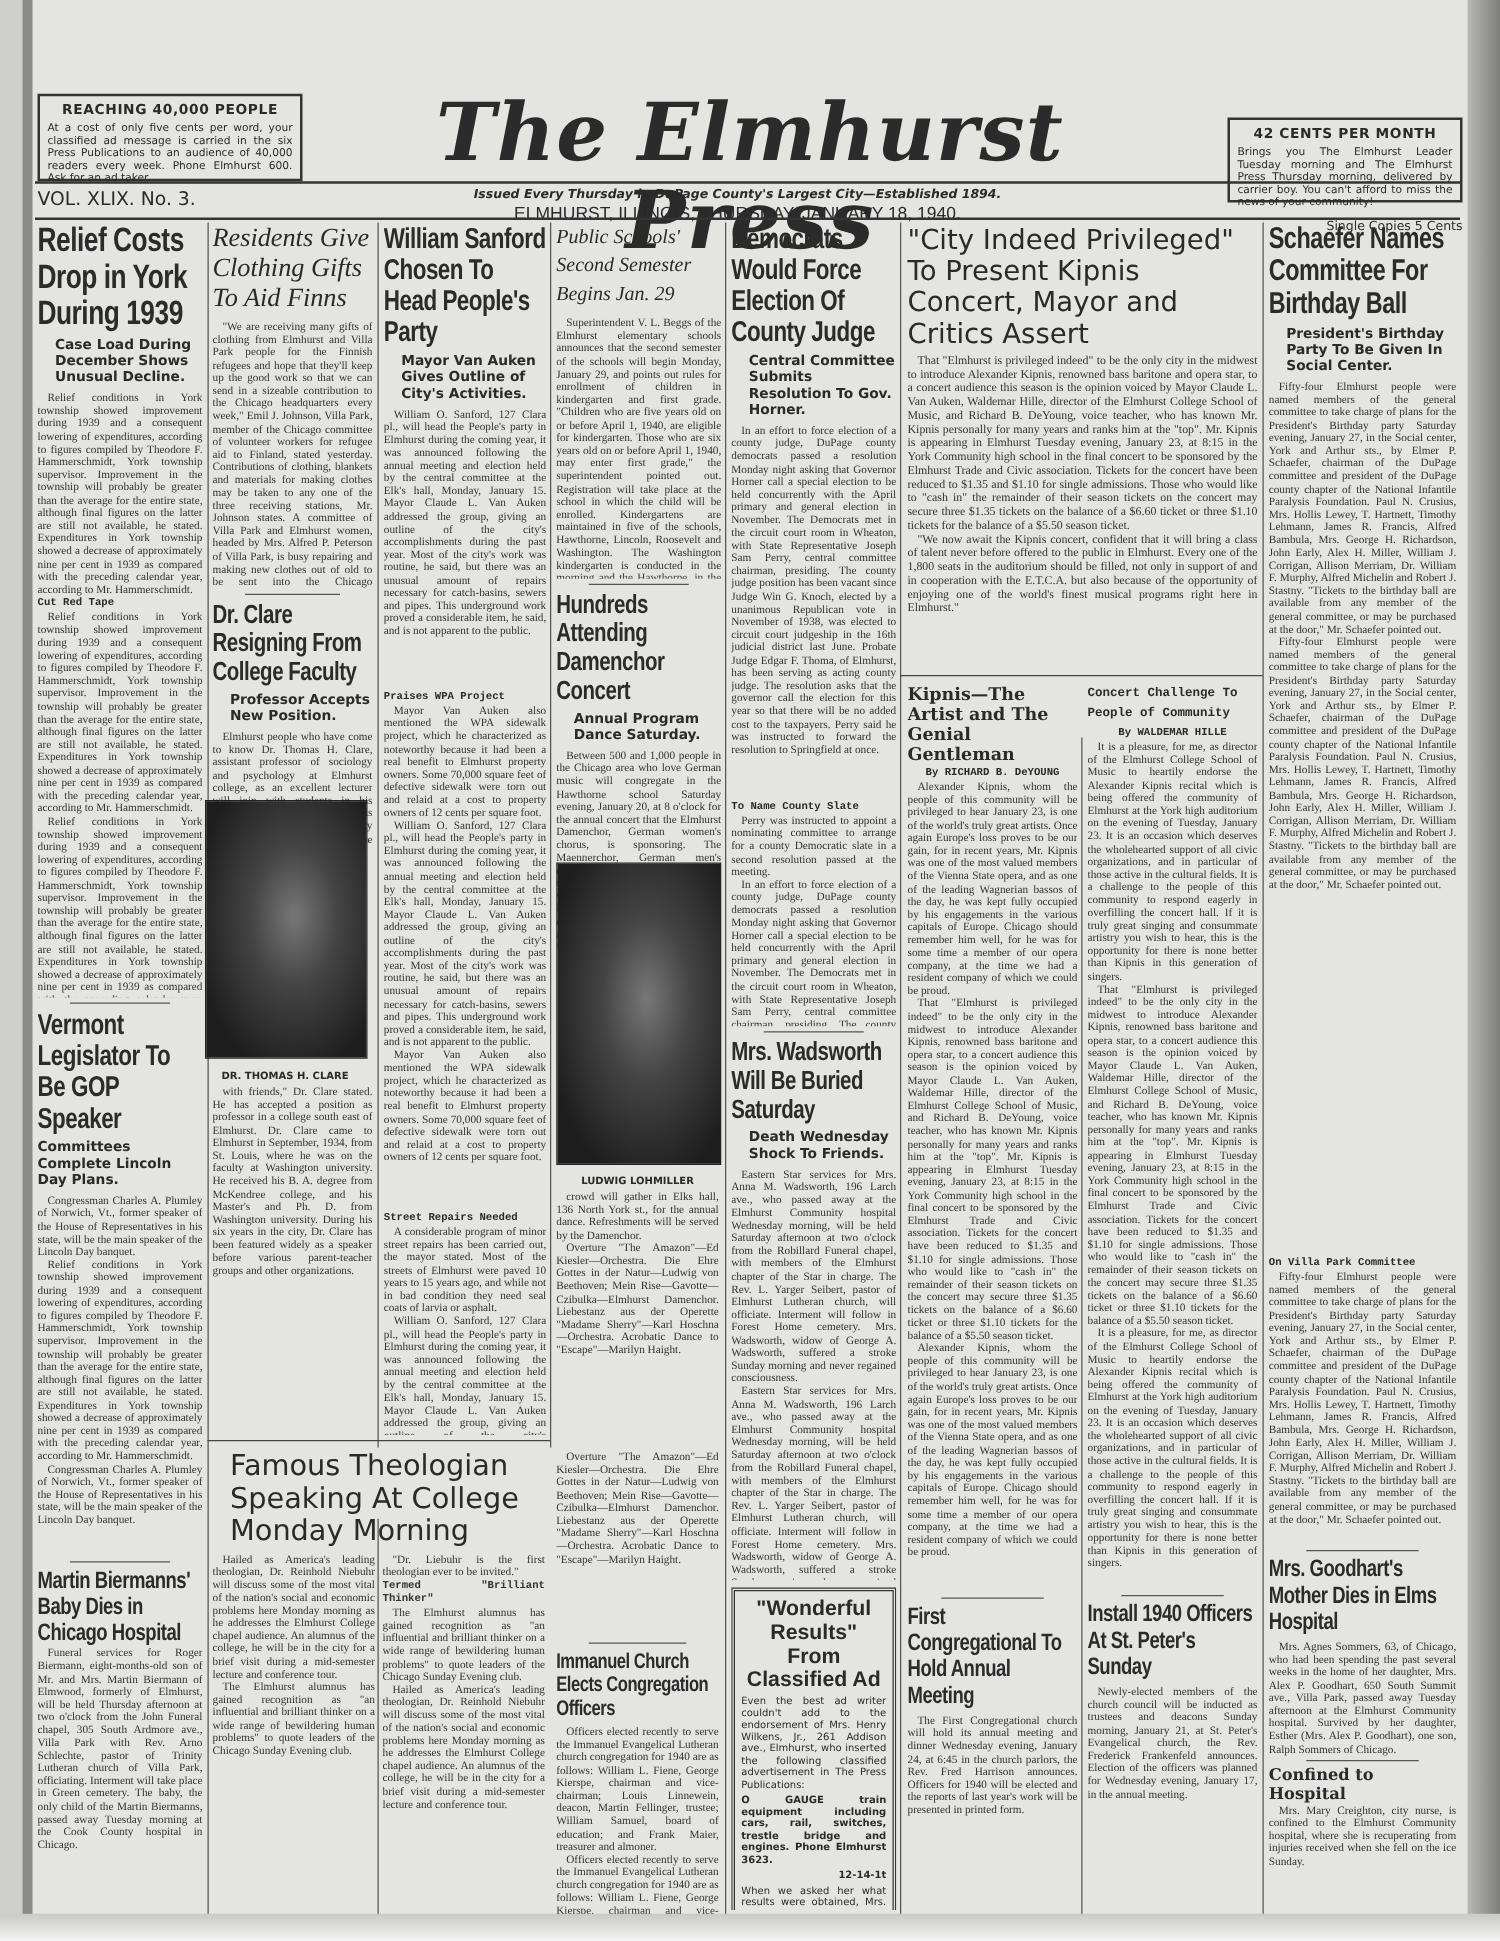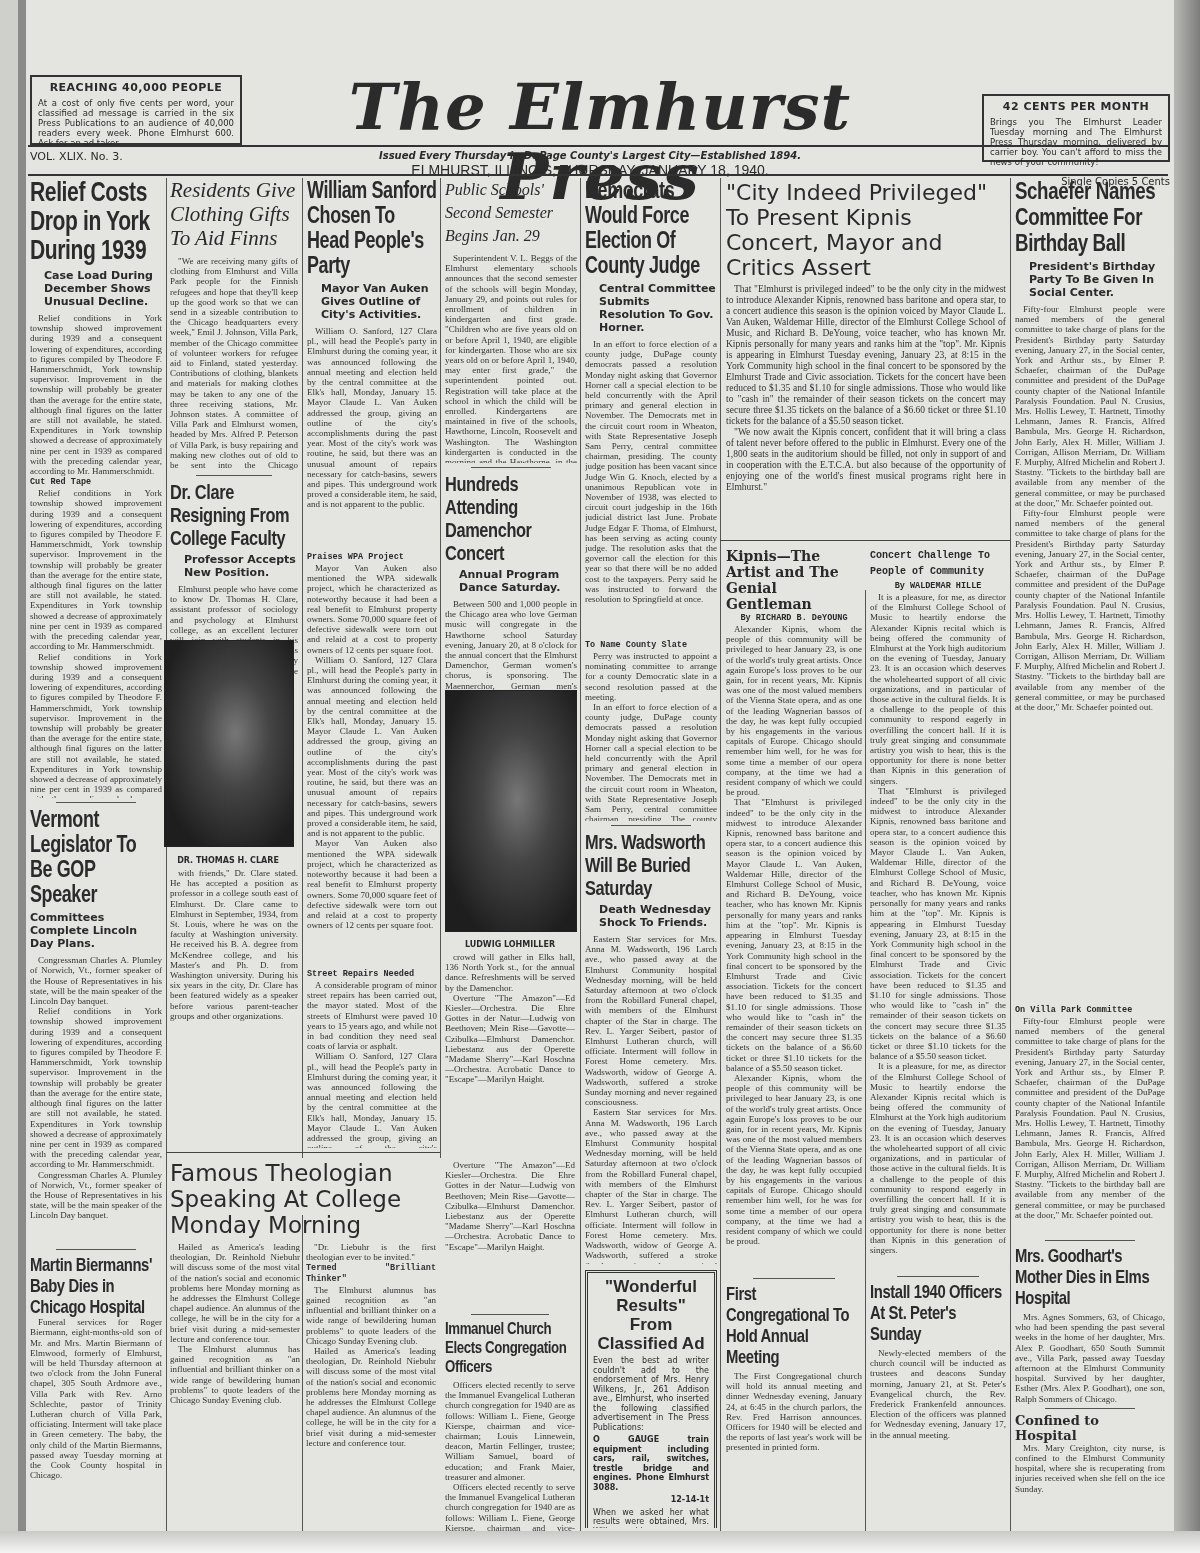--- a/index.html
+++ b/index.html
@@ -10,21 +10,21 @@
   .rightshade{position:absolute;right:0;top:0;width:26px;height:1553px;background:linear-gradient(90deg,#b8b8b5,#7d7d7b);}
   .bottomshade{position:absolute;left:0;bottom:0;width:1200px;height:22px;background:linear-gradient(180deg,#c9c9c6,#f5f5f5);}
   .box{position:absolute;border:2px solid #333;padding:4px 6px;font-family:"DejaVu Sans",sans-serif;}
   .box h4{margin:0 0 4px 0;text-align:center;font-size:11px;letter-spacing:.5px;}
   .box p{margin:0;font-size:8.5px;line-height:10px;text-align:justify;}
   .masthead{position:absolute;left:300px;top:72px;width:600px;text-align:center;font-family:"DejaVu Serif",serif;font-weight:bold;font-size:64px;line-height:70px;color:#2b2b2b;letter-spacing:1px;font-style:italic;}
   .tagline{position:absolute;left:290px;top:150px;width:600px;text-align:center;font-family:"DejaVu Sans",sans-serif;font-weight:bold;font-size:10px;font-style:italic;}
   .rule{position:absolute;height:0;border-top:2px solid #333;}
   .rulethin{position:absolute;height:0;border-top:1px solid #444;}
   .dateline{position:absolute;left:380px;top:162px;width:420px;text-align:center;font-family:Liberation Sans, sans-serif;font-size:14px;}
-  .vol{position:absolute;left:30px;top:150px;font-family:"DejaVu Sans",sans-serif;font-size:11px;}
+  .vol{position:absolute;left:30px;top:150px;font-family:"DejaVu Sans",sans-serif;font-size:15px;}
   .price{position:absolute;right:30px;top:176px;font-family:"DejaVu Sans",sans-serif;font-size:10px;}
   .col{position:absolute;top:178px;overflow:hidden;}
   .vsep{position:absolute;top:178px;width:0;border-left:1px solid #555;height:1355px;}
   .hl{font-family:"Liberation Sans",sans-serif;font-weight:bold;color:#2b2b2b;transform-origin:left top;letter-spacing:-0.5px;}
   .hl-cond{font-family:"Liberation Sans",sans-serif;font-weight:bold;font-size:22px;line-height:24px;transform:scaleX(.78);transform-origin:left top;width:128%;}
   .hl-ital{font-family:"Liberation Serif",serif;font-style:italic;font-size:21px;line-height:24px;}
   .hl-wide{font-family:"DejaVu Sans",sans-serif;font-size:23px;line-height:26px;}
   .deck{font-family:"DejaVu Sans",sans-serif;font-weight:bold;font-size:11px;line-height:13px;margin:4px 0 5px 14px;}
   .body{font-family:"Liberation Serif",serif;font-size:9px;line-height:10.2px;text-align:justify;color:#333;}
   .body p{margin:0;text-indent:8px;}
@@ -164,21 +164,21 @@
   </div>
   <div class="photo" style="position:absolute;left:445px;top:690px;width:130px;height:240px;"></div>
   <div class="caption" style="position:absolute;left:445px;top:936px;width:130px;">LUDWIG LOHMILLER</div>
   <div class="body" style="position:absolute;left:445px;top:952px;width:130px;height:200px;overflow:hidden;">
       <p>crowd will gather in Elks hall, 136 North York st., for the annual dance. Refreshments will be served by the Damenchor.</p>
       <p>Overture "The Amazon"—Ed Kiesler—Orchestra. Die Ehre Gottes in der Natur—Ludwig von Beethoven; Mein Rise—Gavotte—Czibulka—Elmhurst Damenchor. Liebestanz aus der Operette "Madame Sherry"—Karl Hoschna—Orchestra. Acrobatic Dance to "Escape"—Marilyn Haight.</p>
     </div>
 
   <div class="rulethin" style="left:166px;top:1152px;width:274px;"></div>
   <div style="position:absolute;left:170px;top:1160px;width:268px;">
-    <div class="hl-wide" style="font-weight:normal;">Famous Theologian Speaking At College Monday Morning</div>
+    <div class="hl-wide" style="font-weight:normal;margin-left:14px;">Famous Theologian Speaking At College Monday Morning</div>
     <div style="display:flex;gap:6px;margin-top:4px;">
       <div class="body" style="width:130px;height:320px;overflow:hidden;">
           <p>Hailed as America's leading theologian, Dr. Reinhold Niebuhr will discuss some of the most vital of the nation's social and economic problems here Monday morning as he addresses the Elmhurst College chapel audience. An alumnus of the college, he will be in the city for a brief visit during a mid-semester lecture and conference tour.</p>
           <p>The Elmhurst alumnus has gained recognition as "an influential and brilliant thinker on a wide range of bewildering human problems" to quote leaders of the Chicago Sunday Evening club.</p>
         </div>
       <div class="body" style="width:130px;height:320px;overflow:hidden;">
           <p>"Dr. Liebuhr is the first theologian ever to be invited."</p>
           <div class="sub">Termed "Brilliant Thinker"</div>
           <p>The Elmhurst alumnus has gained recognition as "an influential and brilliant thinker on a wide range of bewildering human problems" to quote leaders of the Chicago Sunday Evening club.</p>
           <p>Hailed as America's leading theologian, Dr. Reinhold Niebuhr will discuss some of the most vital of the nation's social and economic problems here Monday morning as he addresses the Elmhurst College chapel audience. An alumnus of the college, he will be in the city for a brief visit during a mid-semester lecture and conference tour.</p>
@@ -217,21 +217,21 @@
       <div class="hl hl-cond" style="font-size:21px;line-height:23px;">Mrs. Wadsworth Will Be Buried Saturday</div>
       <div class="deck">Death Wednesday Shock To Friends.</div>
       <div class="body" style="height:330px;overflow:hidden;">
           <p>Eastern Star services for Mrs. Anna M. Wadsworth, 196 Larch ave., who passed away at the Elmhurst Community hospital Wednesday morning, will be held Saturday afternoon at two o'clock from the Robillard Funeral chapel, with members of the Elmhurst chapter of the Star in charge. The Rev. L. Yarger Seibert, pastor of Elmhurst Lutheran church, will officiate. Interment will follow in Forest Home cemetery. Mrs. Wadsworth, widow of George A. Wadsworth, suffered a stroke Sunday morning and never regained consciousness.</p>
           <p>Eastern Star services for Mrs. Anna M. Wadsworth, 196 Larch ave., who passed away at the Elmhurst Community hospital Wednesday morning, will be held Saturday afternoon at two o'clock from the Robillard Funeral chapel, with members of the Elmhurst chapter of the Star in charge. The Rev. L. Yarger Seibert, pastor of Elmhurst Lutheran church, will officiate. Interment will follow in Forest Home cemetery. Mrs. Wadsworth, widow of George A. Wadsworth, suffered a stroke Sunday morning and never regained consciousness.</p>
         </div>
     </div>
     <div class="adbox" style="margin-top:6px;">
       <div class="t">"Wonderful Results" From Classified Ad</div>
       <p>Even the best ad writer couldn't add to the endorsement of Mrs. Henry Wilkens, Jr., 261 Addison ave., Elmhurst, who inserted the following classified advertisement in The Press Publications:</p>
-      <p style="font-weight:bold;">O GAUGE train equipment including cars, rail, switches, trestle bridge and engines. Phone Elmhurst 3088.</p>
+      <p style="font-weight:bold;">O GAUGE train equipment including cars, rail, switches, trestle bridge and engines. Phone Elmhurst 3623.</p>
       <p style="text-align:right;font-weight:bold;">12-14-1t</p>
       <p>When we asked her what results were obtained, Mrs. Wilkens said:</p>
 
     </div>
   </div>
 
   <div style="position:absolute;left:726px;top:180px;width:280px;">
     <div class="hl-wide" style="font-size:22px;line-height:25px;">"City Indeed Privileged" To Present Kipnis Concert, Mayor and Critics Assert</div>
     <div class="body" style="margin-top:4px;height:255px;overflow:hidden;font-size:9.5px;line-height:11px;">
         <p>That "Elmhurst is privileged indeed" to be the only city in the midwest to introduce Alexander Kipnis, renowned bass baritone and opera star, to a concert audience this season is the opinion voiced by Mayor Claude L. Van Auken, Waldemar Hille, director of the Elmhurst College School of Music, and Richard B. DeYoung, voice teacher, who has known Mr. Kipnis personally for many years and ranks him at the "top". Mr. Kipnis is appearing in Elmhurst Tuesday evening, January 23, at 8:15 in the York Community high school in the final concert to be sponsored by the Elmhurst Trade and Civic association. Tickets for the concert have been reduced to $1.35 and $1.10 for single admissions. Those who would like to "cash in" the remainder of their season tickets on the concert may secure three $1.35 tickets on the balance of a $6.60 ticket or three $1.10 tickets for the balance of a $5.50 season ticket.</p>

